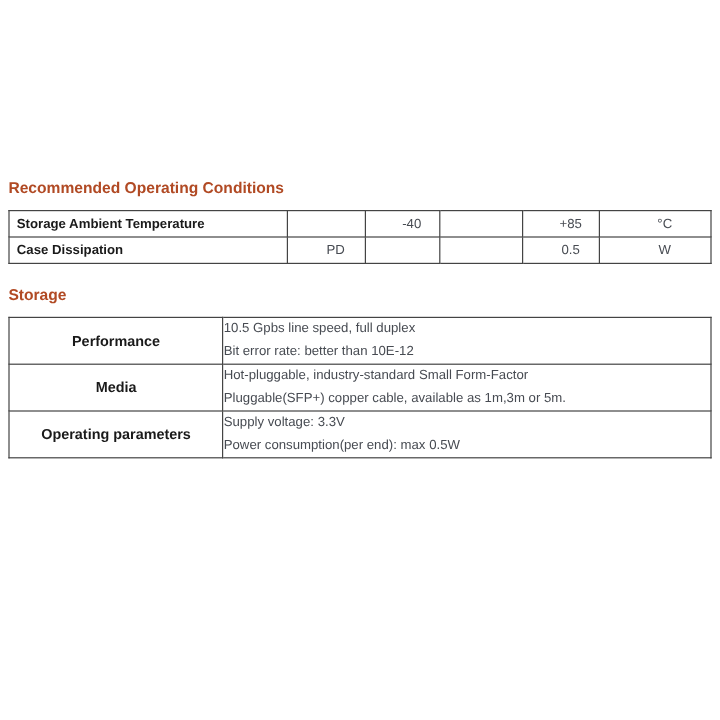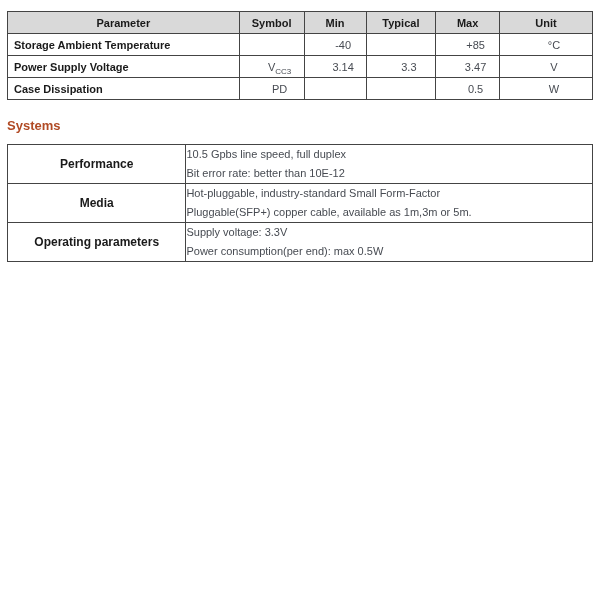--- a/index.html
+++ b/index.html
@@ -70,67 +70,52 @@
   .sys .detail .line{
     line-height:19px;
     height:19px;
   }
 </style>
 </head>
 <body>
 
 <div class="page">
 
+  <h2 class="section-title" id="title1">Recommended Operating Conditions</h2>
 
   <table class="oc">
     <colgroup>
       <col style="width:39.6%">
         <col style="width:11.1%">
         <col style="width:10.6%">
       <col style="width:11.9%">
         <col style="width:10.9%">
         <col style="width:15.9%">
     </colgroup>
     <tbody>
-        <tr>
-      <th>Parameter</th>
-      <th>Symbol</th>
-      <th>Min</th>
-      <th>Typical</th>
-      <th>Max</th>
-      <th>Unit</th>
-    </tr>
     <tr>
       <td class="param">Storage Ambient Temperature</td>
       <td class="val"><span></span><sub class="sym-sub"></sub></td>
       <td class="val">-40</td>
       <td class="val"></td>
       <td class="val">+85</td>
       <td class="val">°C</td>
-    </tr>
-    <tr>
-      <td class="param">Power Supply Voltage</td>
-      <td class="val"><span>V</span><sub class="sym-sub">CC3</sub></td>
-      <td class="val">3.14</td>
-      <td class="val">3.3</td>
-      <td class="val">3.47</td>
-      <td class="val">V</td>
     </tr>
     <tr>
       <td class="param">Case Dissipation</td>
       <td class="val"><span>PD</span><sub class="sym-sub"></sub></td>
       <td class="val"></td>
       <td class="val"></td>
       <td class="val">0.5</td>
       <td class="val">W</td>
     </tr>
   </tbody>
     </table>
 
-  <h2 class="section-title" id="title2">Systems</h2>
+  <h2 class="section-title" id="title2">Storage</h2>
 
   <table class="sys">
     <colgroup>
       <col style="width:30.5%">
         <col style="width:69.5%">
     </colgroup>
     <tbody>
         <tr>
       <td class="label">Performance</td>
       <td class="detail">

